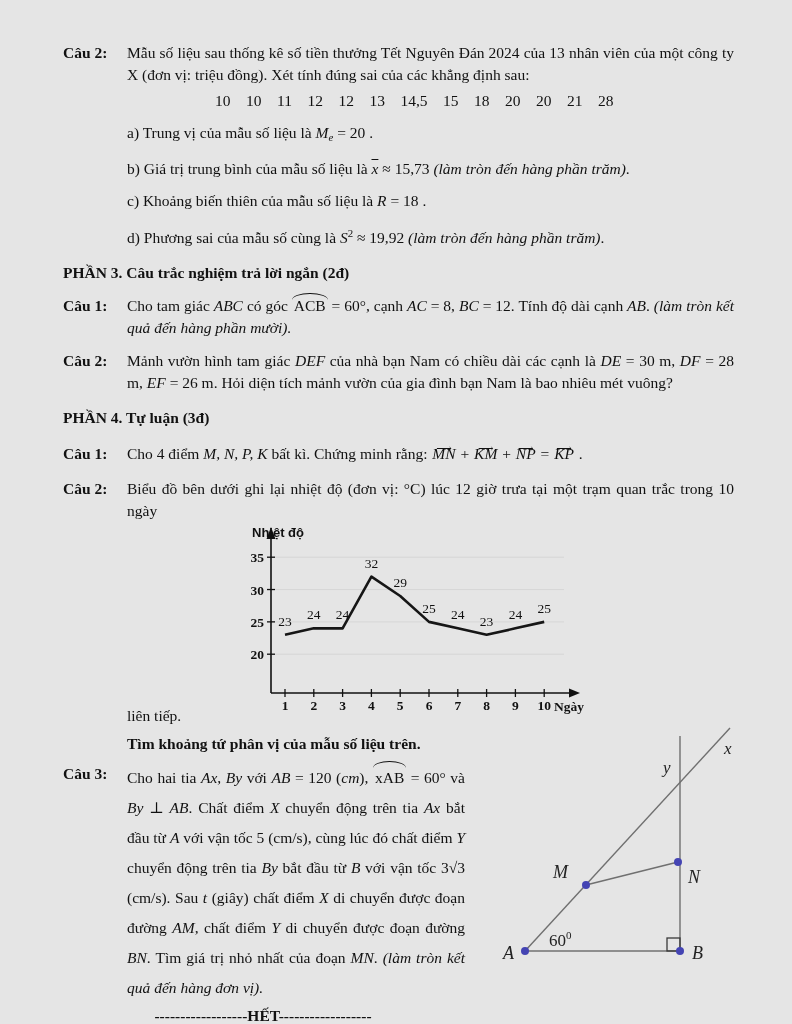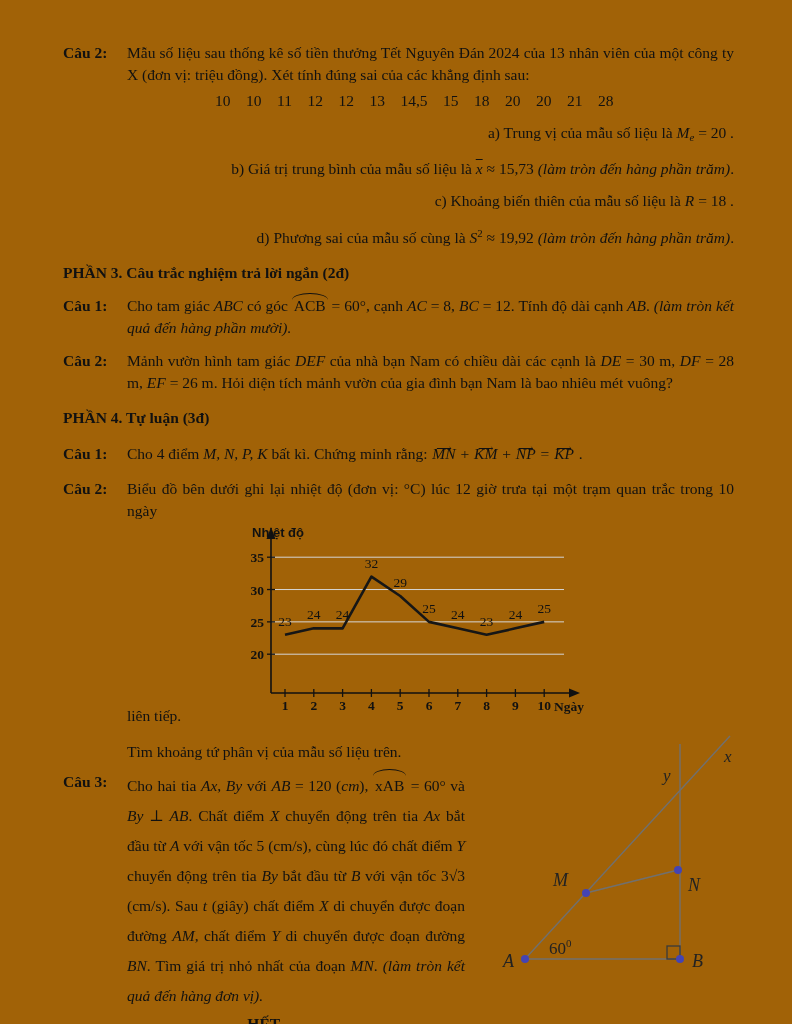--- a/index.html
+++ b/index.html
@@ -1,41 +1,41 @@
 <!DOCTYPE html>
 <html><head>
 <meta charset="utf-8">
 <style>
   html,body{margin:0;padding:0;background:#fff;}
   .page{
     width:792px;height:1024px;box-sizing:border-box;
     padding:42px 58px 0 63px;position:relative;
     font-family:"Liberation Serif","DejaVu Serif",serif;
-    font-size:15.5px;color:#111;background:#a16207;overflow:hidden;
+    font-size:15.5px;color:#111;background:#e5e5e5;overflow:hidden;
   }
   .q{display:flex;margin-top:11px;line-height:22px;}
   .q-label{width:64px;font-weight:700;flex:none;}
   .q-body{flex:1;text-align:justify;}
   .sec-head{font-weight:700;margin-top:13px;line-height:22px;}
   .data-row{white-space:pre;margin:4px 0 0 88px;line-height:22px;}
-  .stmt{margin-top:10px;text-align:right;}
+  .stmt{margin-top:10px;text-align:left;}
   .seg-i{font-style:italic;}
   .seg-mi{font-style:italic;}
   .seg-sub{font-size:0.7em;font-style:italic;vertical-align:-0.3em;}
   .seg-sup{font-size:0.7em;vertical-align:super;}
   .seg-ol{font-style:italic;text-decoration:overline;}
   .seg-arc{position:relative;display:inline-block;padding:0 2px;}
   .seg-arc::before{content:'';position:absolute;left:0;right:0;top:-2px;height:6px;
     border-top:1.4px solid #111;border-radius:50% 50% 0 0 / 100% 100% 0 0;}
   .seg-vec{font-style:italic;position:relative;display:inline-block;padding:0 1px;}
   .seg-vec::before{content:'⟶';position:absolute;left:50%;transform:translateX(-50%);
     top:-0.62em;font-size:0.7em;font-style:normal;}
   .chart-row{display:flex;align-items:flex-end;margin-top:3px;}
   .lien{width:123px;flex:none;}
-  .after-line{margin-top:14px;}
+  .after-line{margin-top:6px;font-weight:bold;}
   .q3-body{position:relative;min-height:208px;}
   .q3-text{width:338px;text-align:justify;line-height:30px;}
   .q3-fig{position:absolute;left:368px;top:-45px;width:300px;height:252px;}
   .fig-text{font-family:"Liberation Serif","DejaVu Serif",serif;font-style:italic;fill:#222;}
   .het{font-weight:700;width:400px;text-align:center;margin-top:2px;line-height:22px;}
 </style>
 </head>
 <body>
 
 <div class="page">

